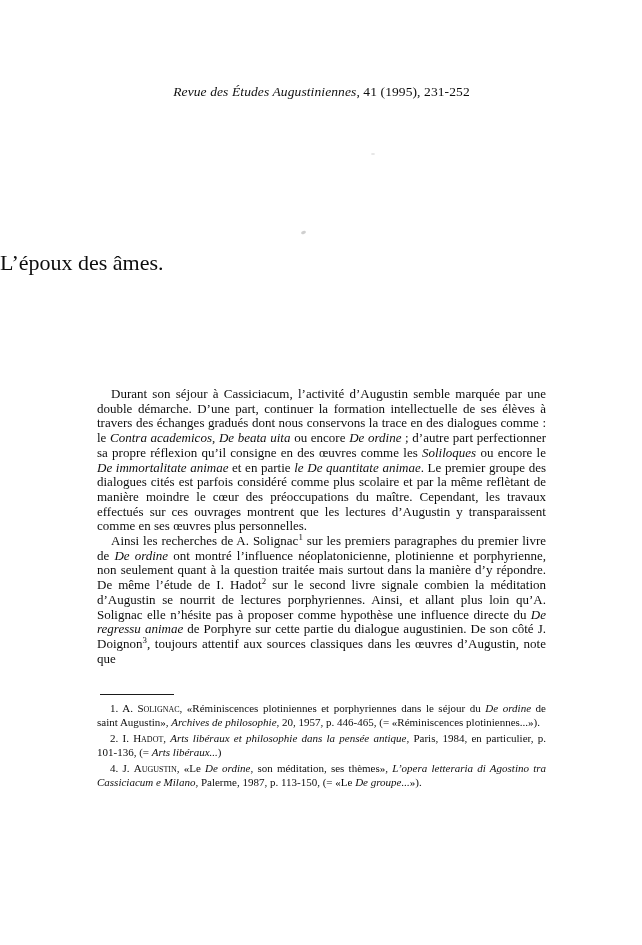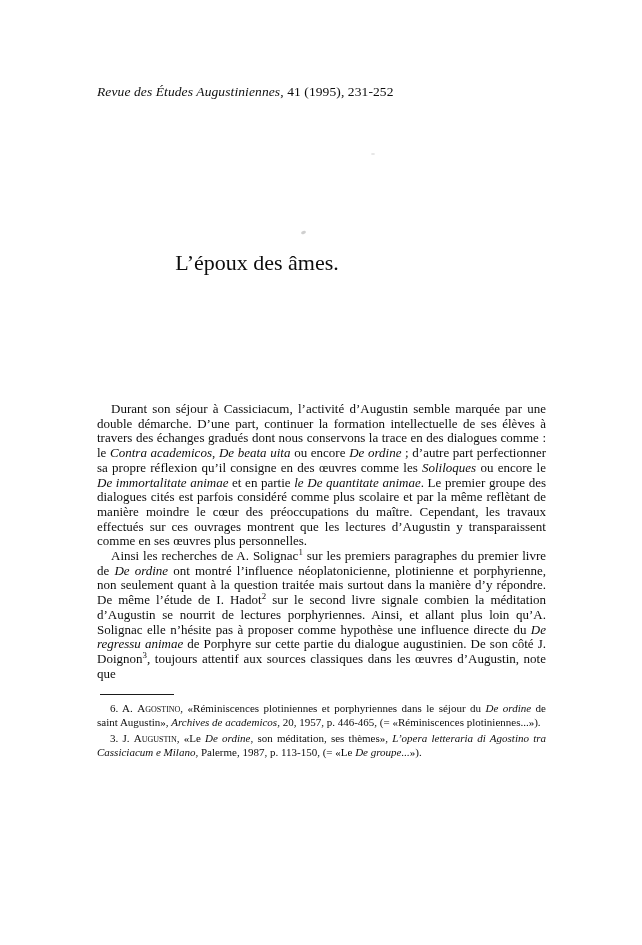--- a/index.html
+++ b/index.html
@@ -10,43 +10,42 @@
     background: #ffffff;
     font-family: "Liberation Serif", serif;
     color: #0d0d0d;
     overflow: hidden;
   }
   .journal-line {
     position: absolute;
     top: 84px;
     left: 97px;
     width: 449px;
-    text-align: left;
+    text-align: center;
     font-size: 13.5px;
     letter-spacing: 0.1px;
     white-space: nowrap;
   }
   .title-block {
     position: absolute;
     top: 250px;
     left: 0;
     width: 514px;
-    text-align: center;
+    text-align: left;
     font-size: 22px;
     line-height: 26.5px;
   }
   .body-text {
     position: absolute;
     top: 387px;
     left: 97px;
     width: 449px;
     font-size: 13px;
     line-height: 14.7px;
     text-align: justify;
-    margin-top: 15px;
   }
   .para { margin: 0; text-indent: 14px; }
   .fn-rule {
     position: absolute;
     left: 100px;
     top: 694px;
     width: 74px;
     border: none;
     border-top: 1.5px solid #1a1a1a;
     margin: 0;
@@ -88,17 +87,18 @@
   </div>
 
   <div class="body-text">
     <p class="para"><span>Durant son séjour à Cassiciacum, l’activité d’Augustin semble marquée par une double démarche. D’une part, continuer la formation intellectuelle de ses élèves à travers des échanges gradués dont nous conservons la trace en des dialogues comme : le </span><span class="it">Contra academicos</span><span>, </span><span class="it">De beata uita</span><span> ou encore </span><span class="it">De ordine</span><span> ; d’autre part perfectionner sa propre réflexion qu’il consigne en des œuvres comme les </span><span class="it">Soliloques</span><span> ou encore le </span><span class="it">De immortalitate animae</span><span> et en partie </span><span class="it">le De quantitate animae</span><span>. Le premier groupe des dialogues cités est parfois considéré comme plus scolaire et par la même reflètant de manière moindre le cœur des préoccupations du maître. Cependant, les travaux effectués sur ces ouvrages montrent que les lectures d’Augustin y transparaissent comme en ses œuvres plus personnelles.</span></p>
     <p class="para"><span>Ainsi les recherches de A. Solignac</span><span class="sup">1</span><span> sur les premiers paragraphes du premier livre de </span><span class="it">De ordine</span><span> ont montré l’influence néoplatonicienne, plotinienne et porphyrienne, non seulement quant à la question traitée mais surtout dans la manière d’y répondre. De même l’étude de I. Hadot</span><span class="sup">2</span><span> sur le second livre signale combien la méditation d’Augustin se nourrit de lectures porphyriennes. Ainsi, et allant plus loin qu’A. Solignac elle n’hésite pas à proposer comme hypothèse une influence directe du </span><span class="it">De regressu animae</span><span> de Porphyre sur cette partie du dialogue augustinien. De son côté J. Doignon</span><span class="sup">3</span><span>, toujours attentif aux sources classiques dans les œuvres d’Augustin, note que</span></p>
   </div>
 
   <hr class="fn-rule">
 
   <div class="footnotes">
-    <p class="fn"><span>6. A. </span><span class="sc">Agostino</span><span>, «Réminiscences plotiniennes et porphyriennes dans le séjour du </span><span class="it">De ordine</span><span> de saint Augustin», </span><span class="it">Archives de academicos</span><span>, 20, 1957, p. 446-465, (= «Réminiscences plotiniennes...»).</span></p>
-    <p class="fn"><span>3. J. </span><span class="sc">Augustin</span><span>, «Le </span><span class="it">De ordine</span><span>, son méditation, ses thèmes», </span><span class="it">L’opera letteraria di Agostino tra Cassiciacum e Milano</span><span>, Palerme, 1987, p. 113-150, (= «Le </span><span class="it">De groupe...</span><span>»).</span></p>
+    <p class="fn"><span>1. A. </span><span class="sc">Solignac</span><span>, «Réminiscences plotiniennes et porphyriennes dans le séjour du </span><span class="it">De ordine</span><span> de saint Augustin», </span><span class="it">Archives de philosophie</span><span>, 20, 1957, p. 446-465, (= «Réminiscences plotiniennes...»).</span></p>
+    <p class="fn"><span>2. I. </span><span class="sc">Hadot</span><span>, </span><span class="it">Arts libéraux et philosophie dans la pensée antique</span><span>, Paris, 1984, en particulier, p. 101-136, (= </span><span class="it">Arts libéraux...</span><span>)</span></p>
+    <p class="fn"><span>4. J. </span><span class="sc">Augustin</span><span>, «Le </span><span class="it">De ordine</span><span>, son méditation, ses thèmes», </span><span class="it">L’opera letteraria di Agostino tra Cassiciacum e Milano</span><span>, Palerme, 1987, p. 113-150, (= «Le </span><span class="it">De groupe...</span><span>»).</span></p>
   </div>
 
 </div>
 
 </body></html>

